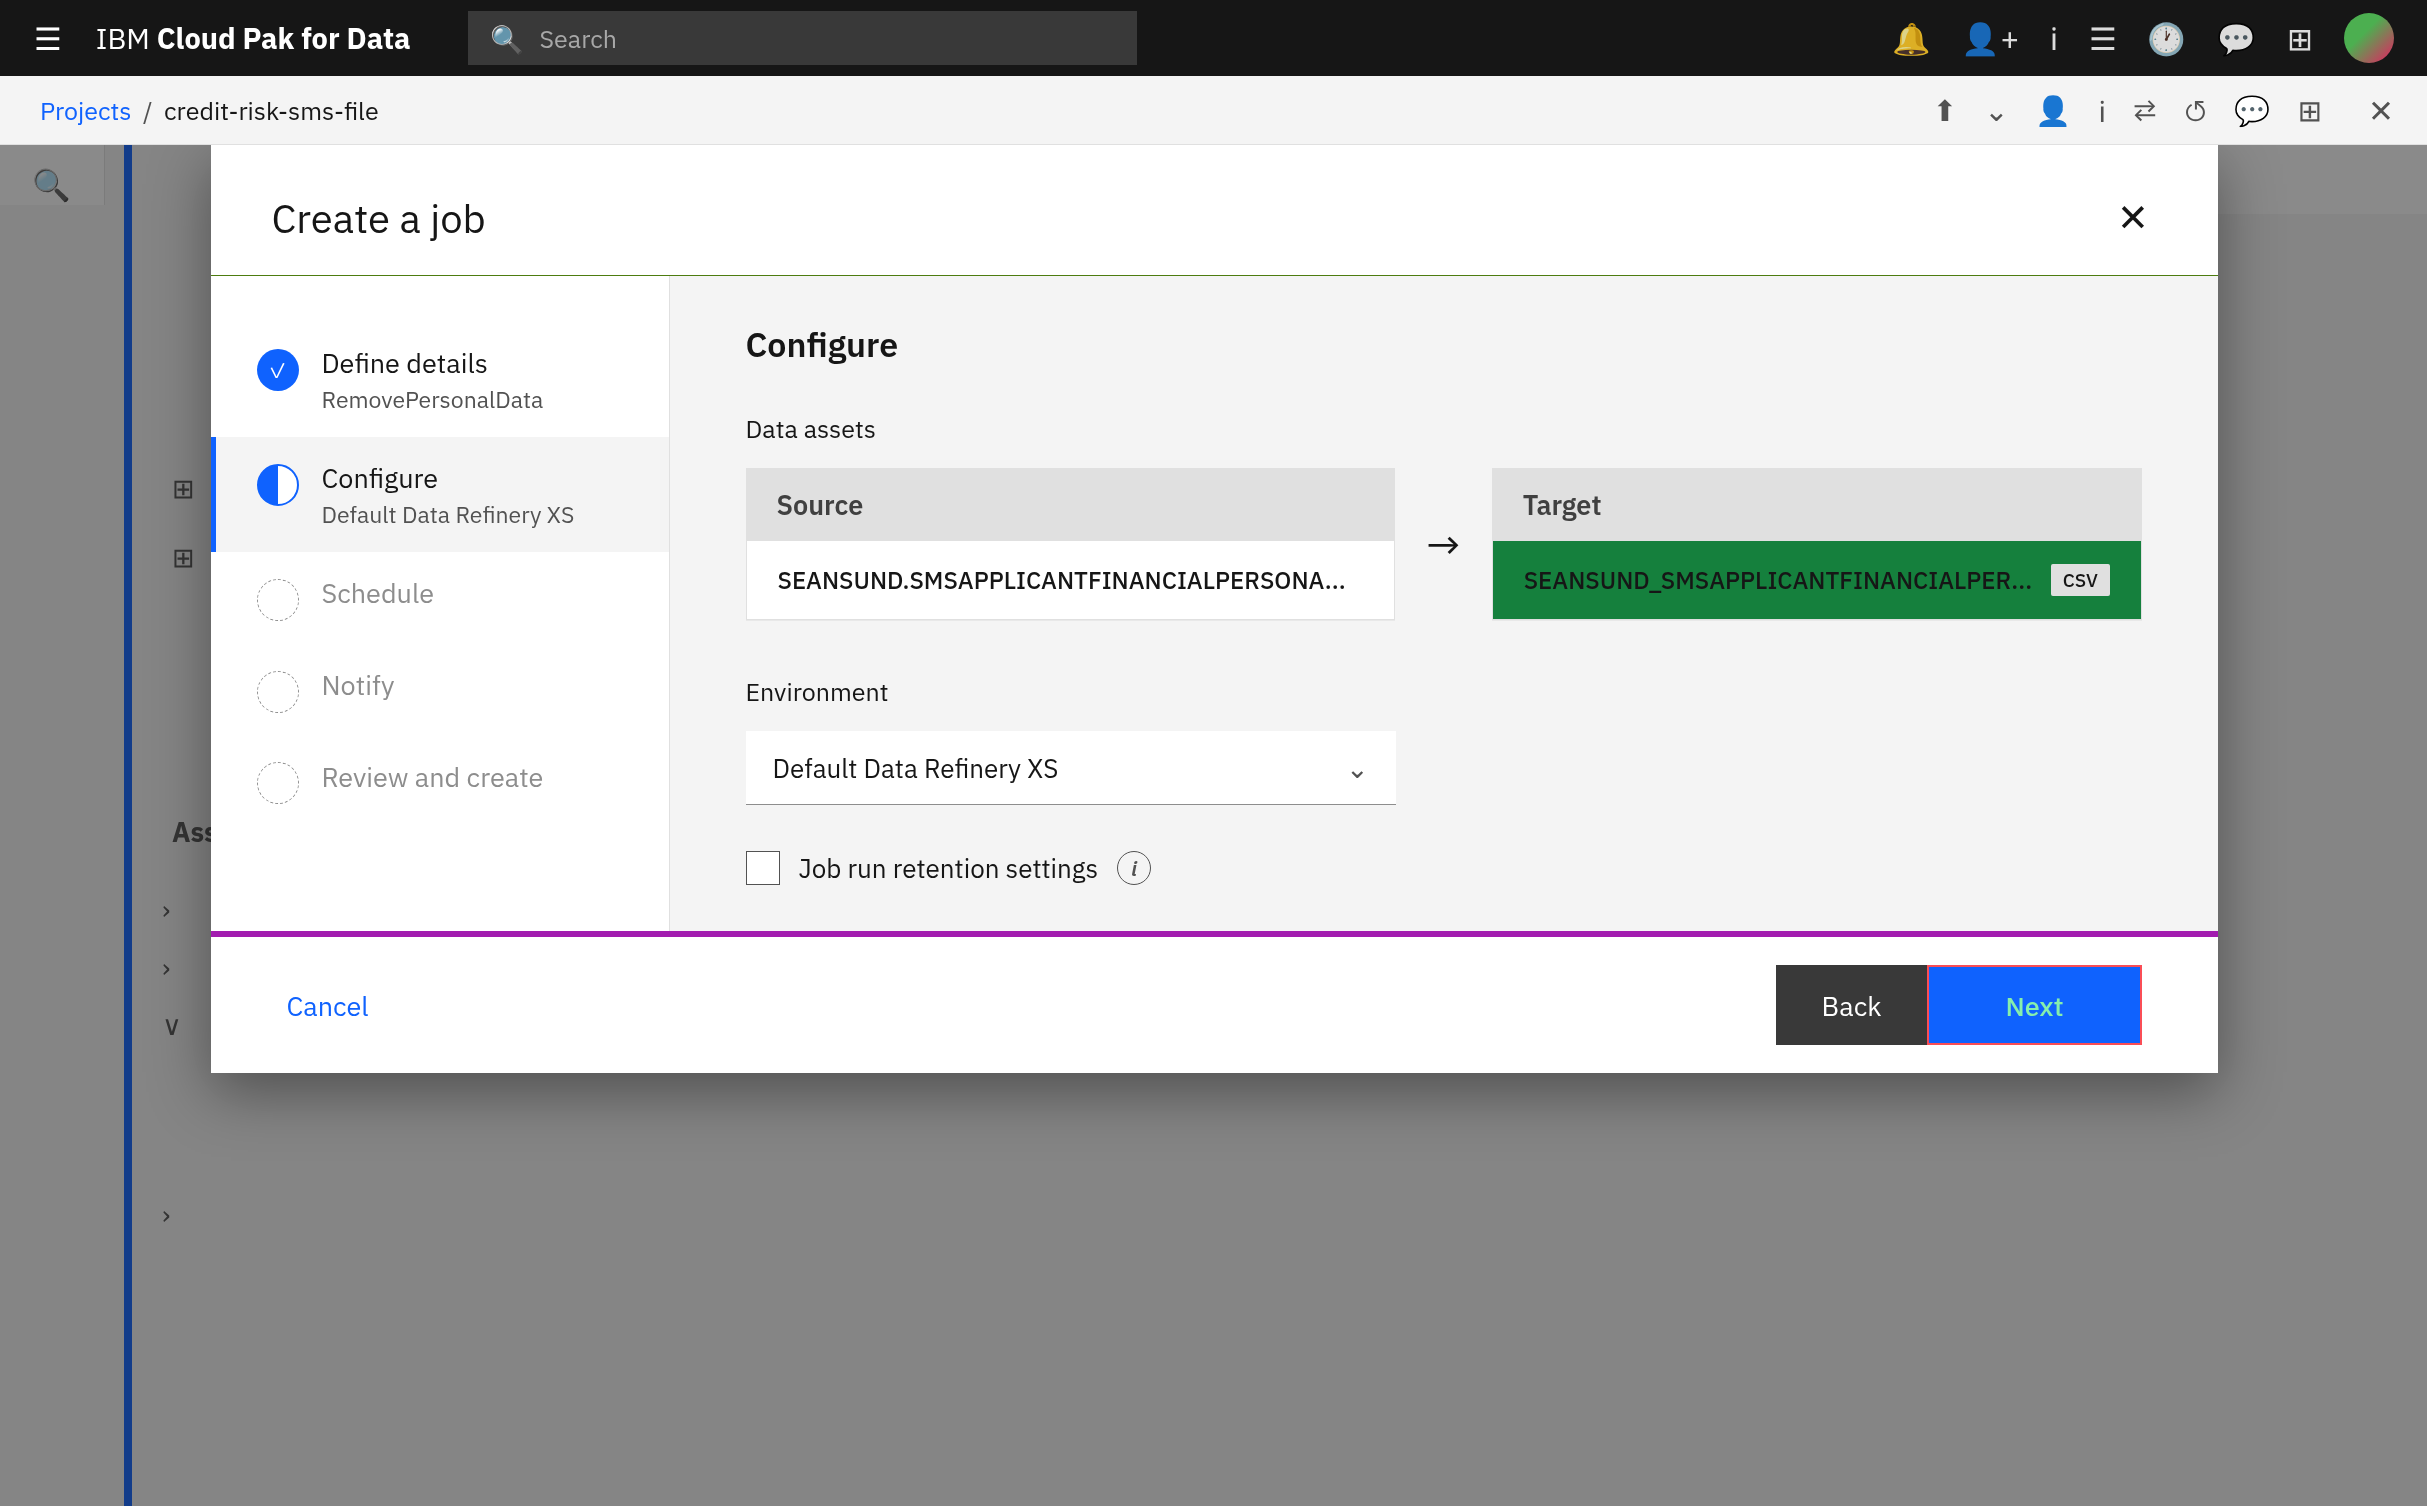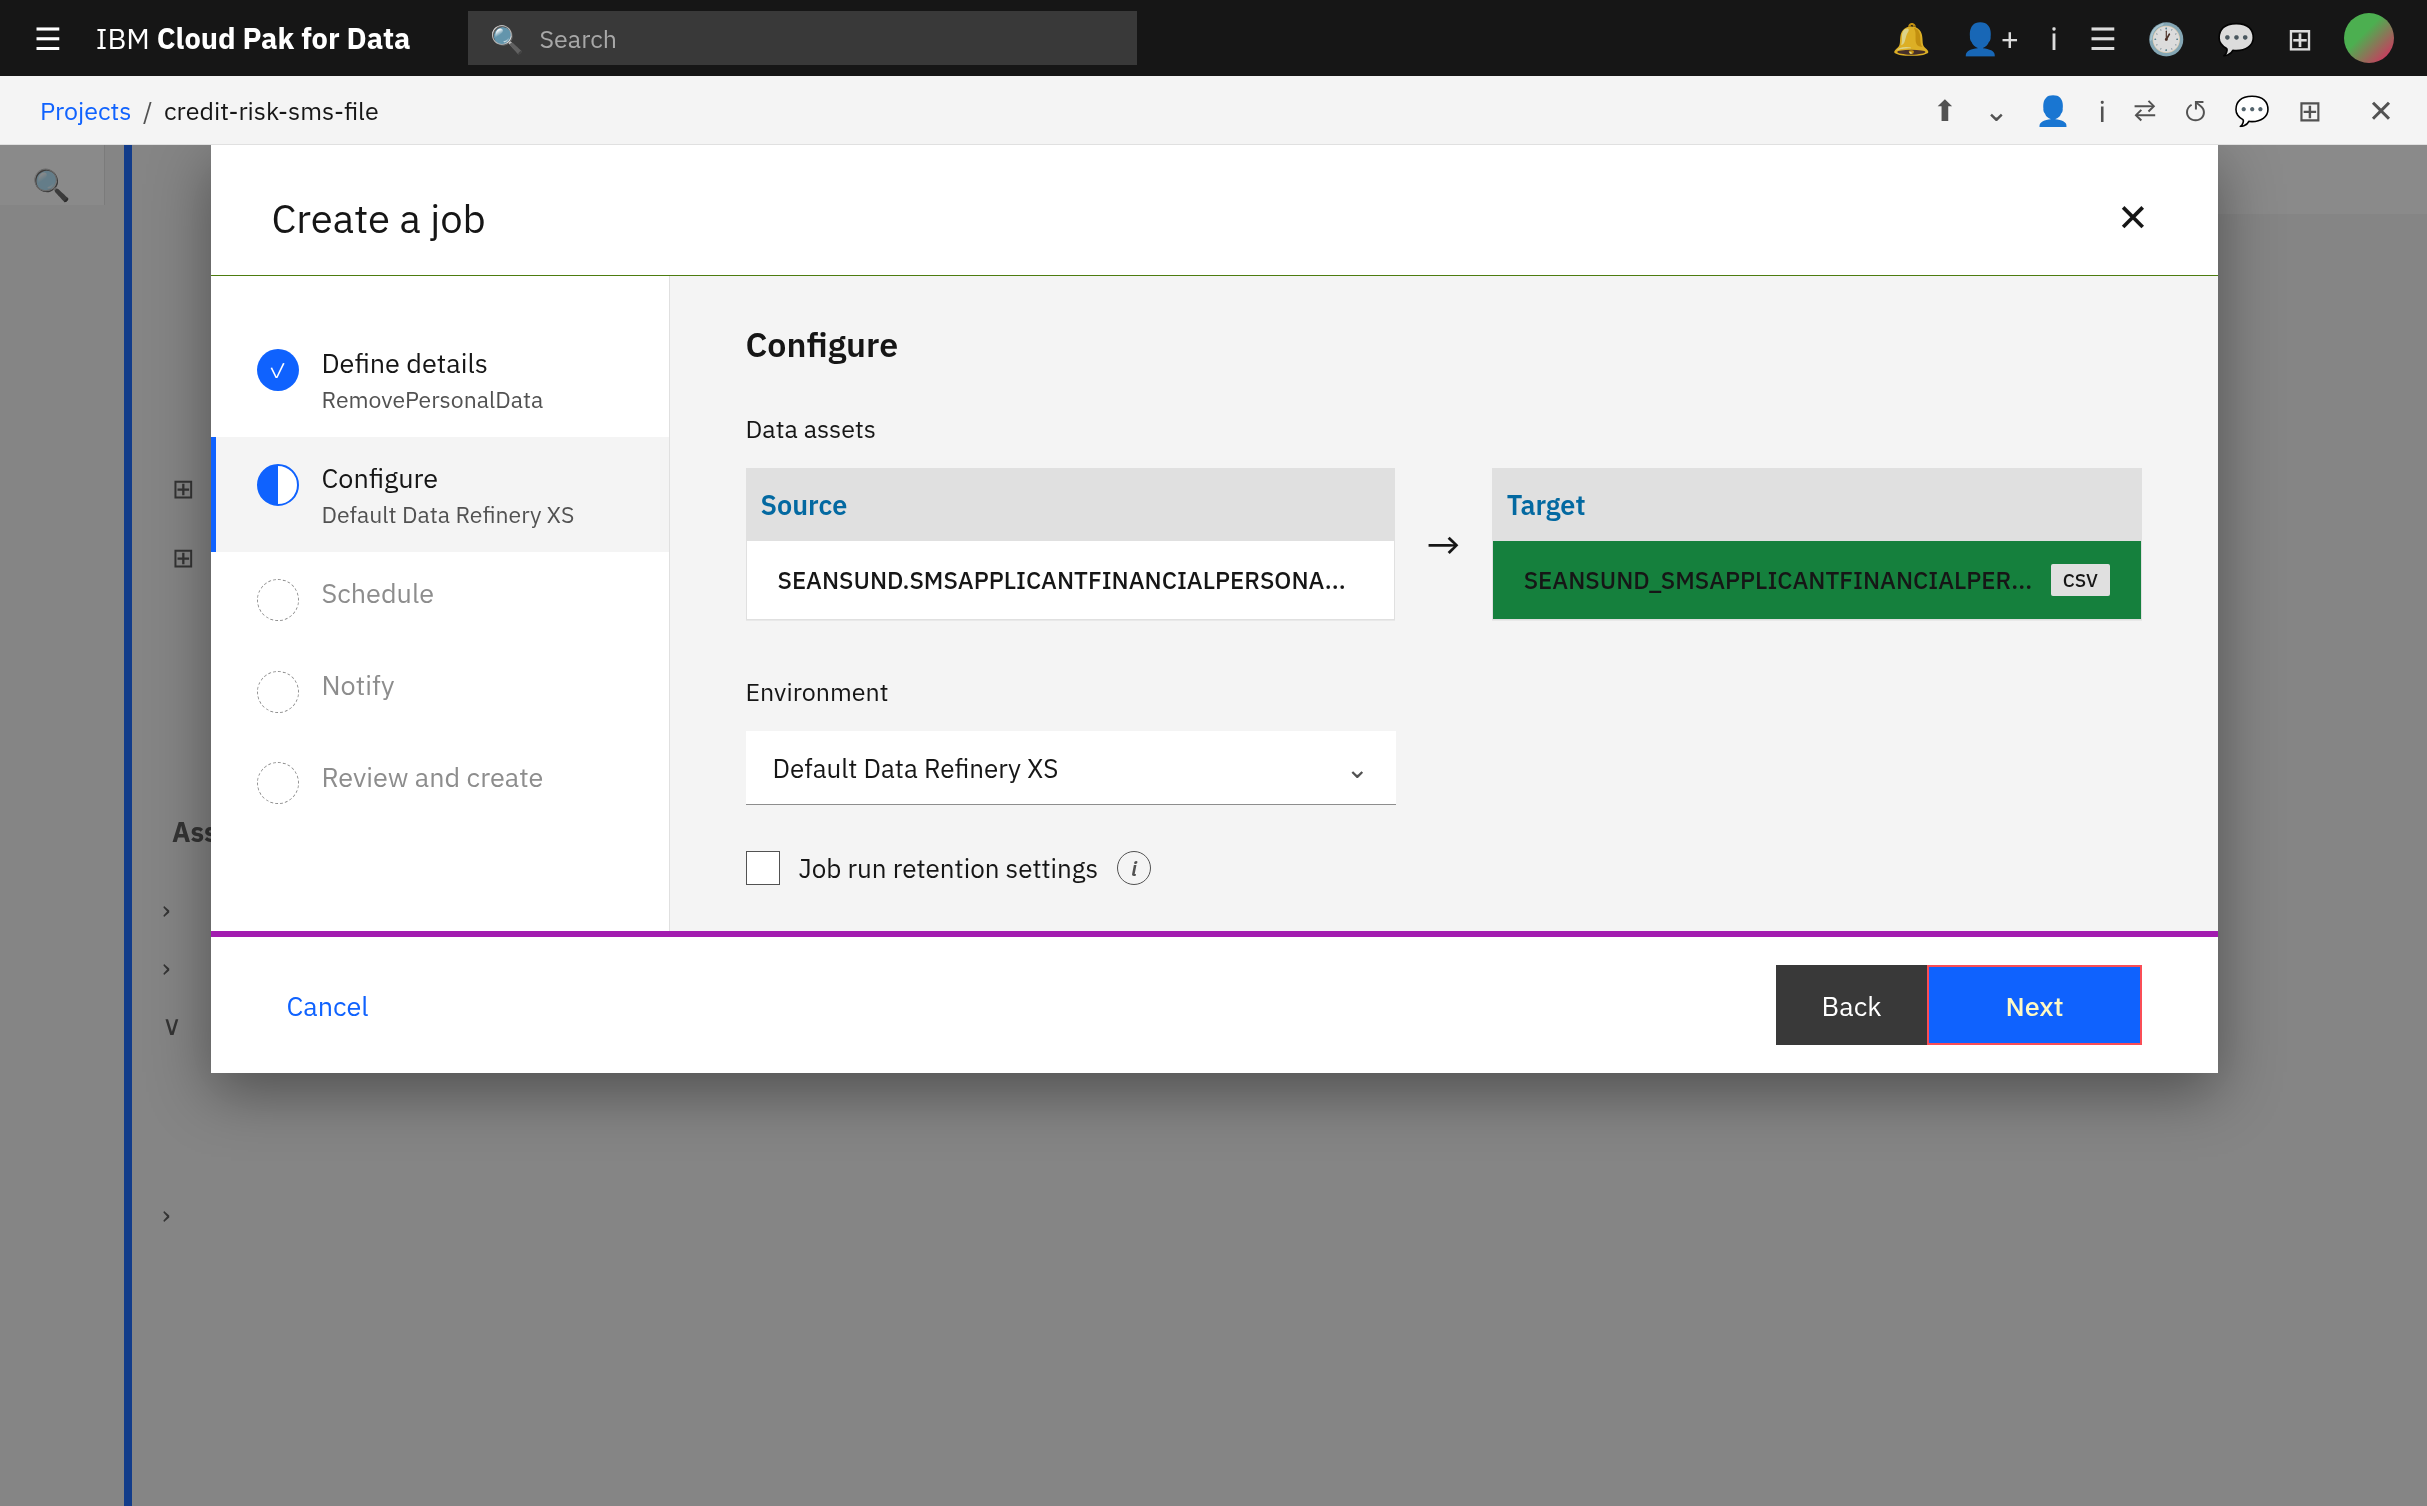--- a/index.html
+++ b/index.html
@@ -285,24 +285,24 @@
       margin-bottom: 54px;
     }
     .data-asset-box {
       background: #e8e8e8;
       border: none;
       flex: 1;
       min-height: 153px;
     }
     .data-asset-header {
       background: #e0e0e0;
-      padding: 19px 15px;
+      padding: 19px 31px;
       font-size: 27px;
       font-weight: 600;
-      color: #0369a1;
+      color: #404040;
     }
     .data-asset-value {
       padding: 23px 31px;
       font-size: 24px;
       color: #161616;
       font-weight: 500;
       background: #fff;
       border: 1px solid #e0e0e0;
       border-top: none;
     }
@@ -420,21 +420,21 @@
       color: #fff;
       border: none;
       padding: 0 46px;
       height: 80px;
       font-size: 27px;
       cursor: pointer;
       font-family: inherit;
     }
     .next-btn {
       background: #0f62fe;
-      color: #fef9c3;
+      color: #86efac;
       border: 2.9px solid #fa4d56;
       padding: 0 76px;
       height: 80px;
       font-size: 27px;
       cursor: pointer;
       font-family: inherit;
       font-weight: 500;
     }
 
     

